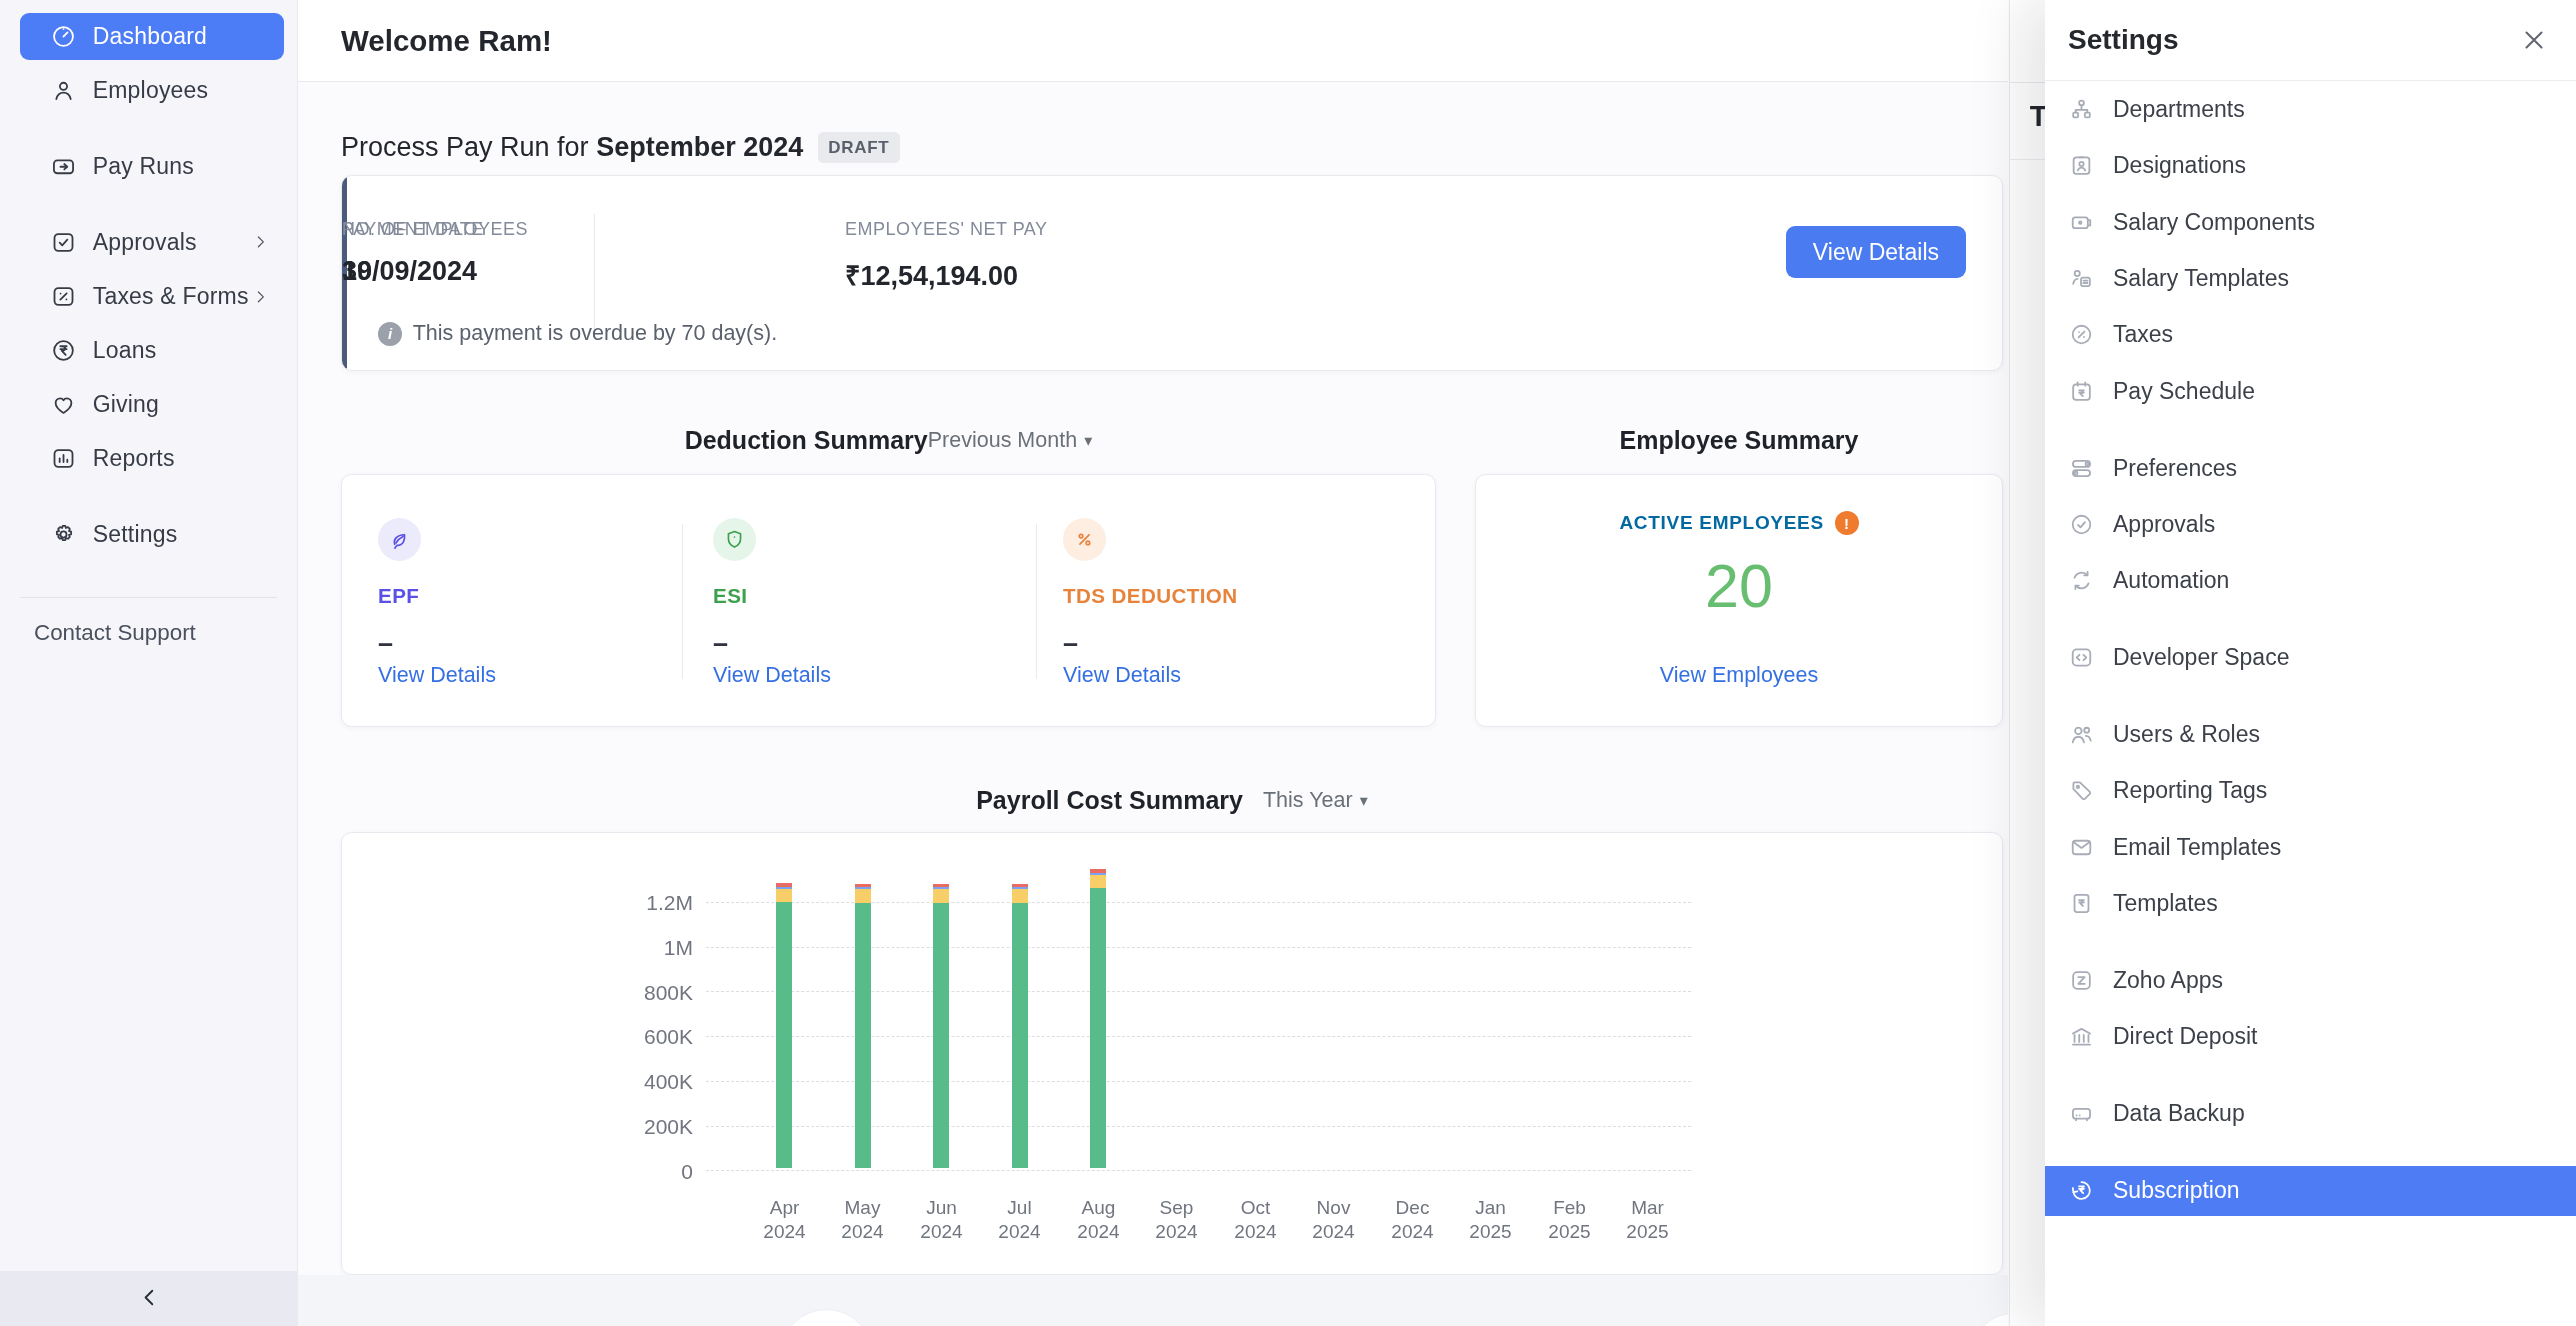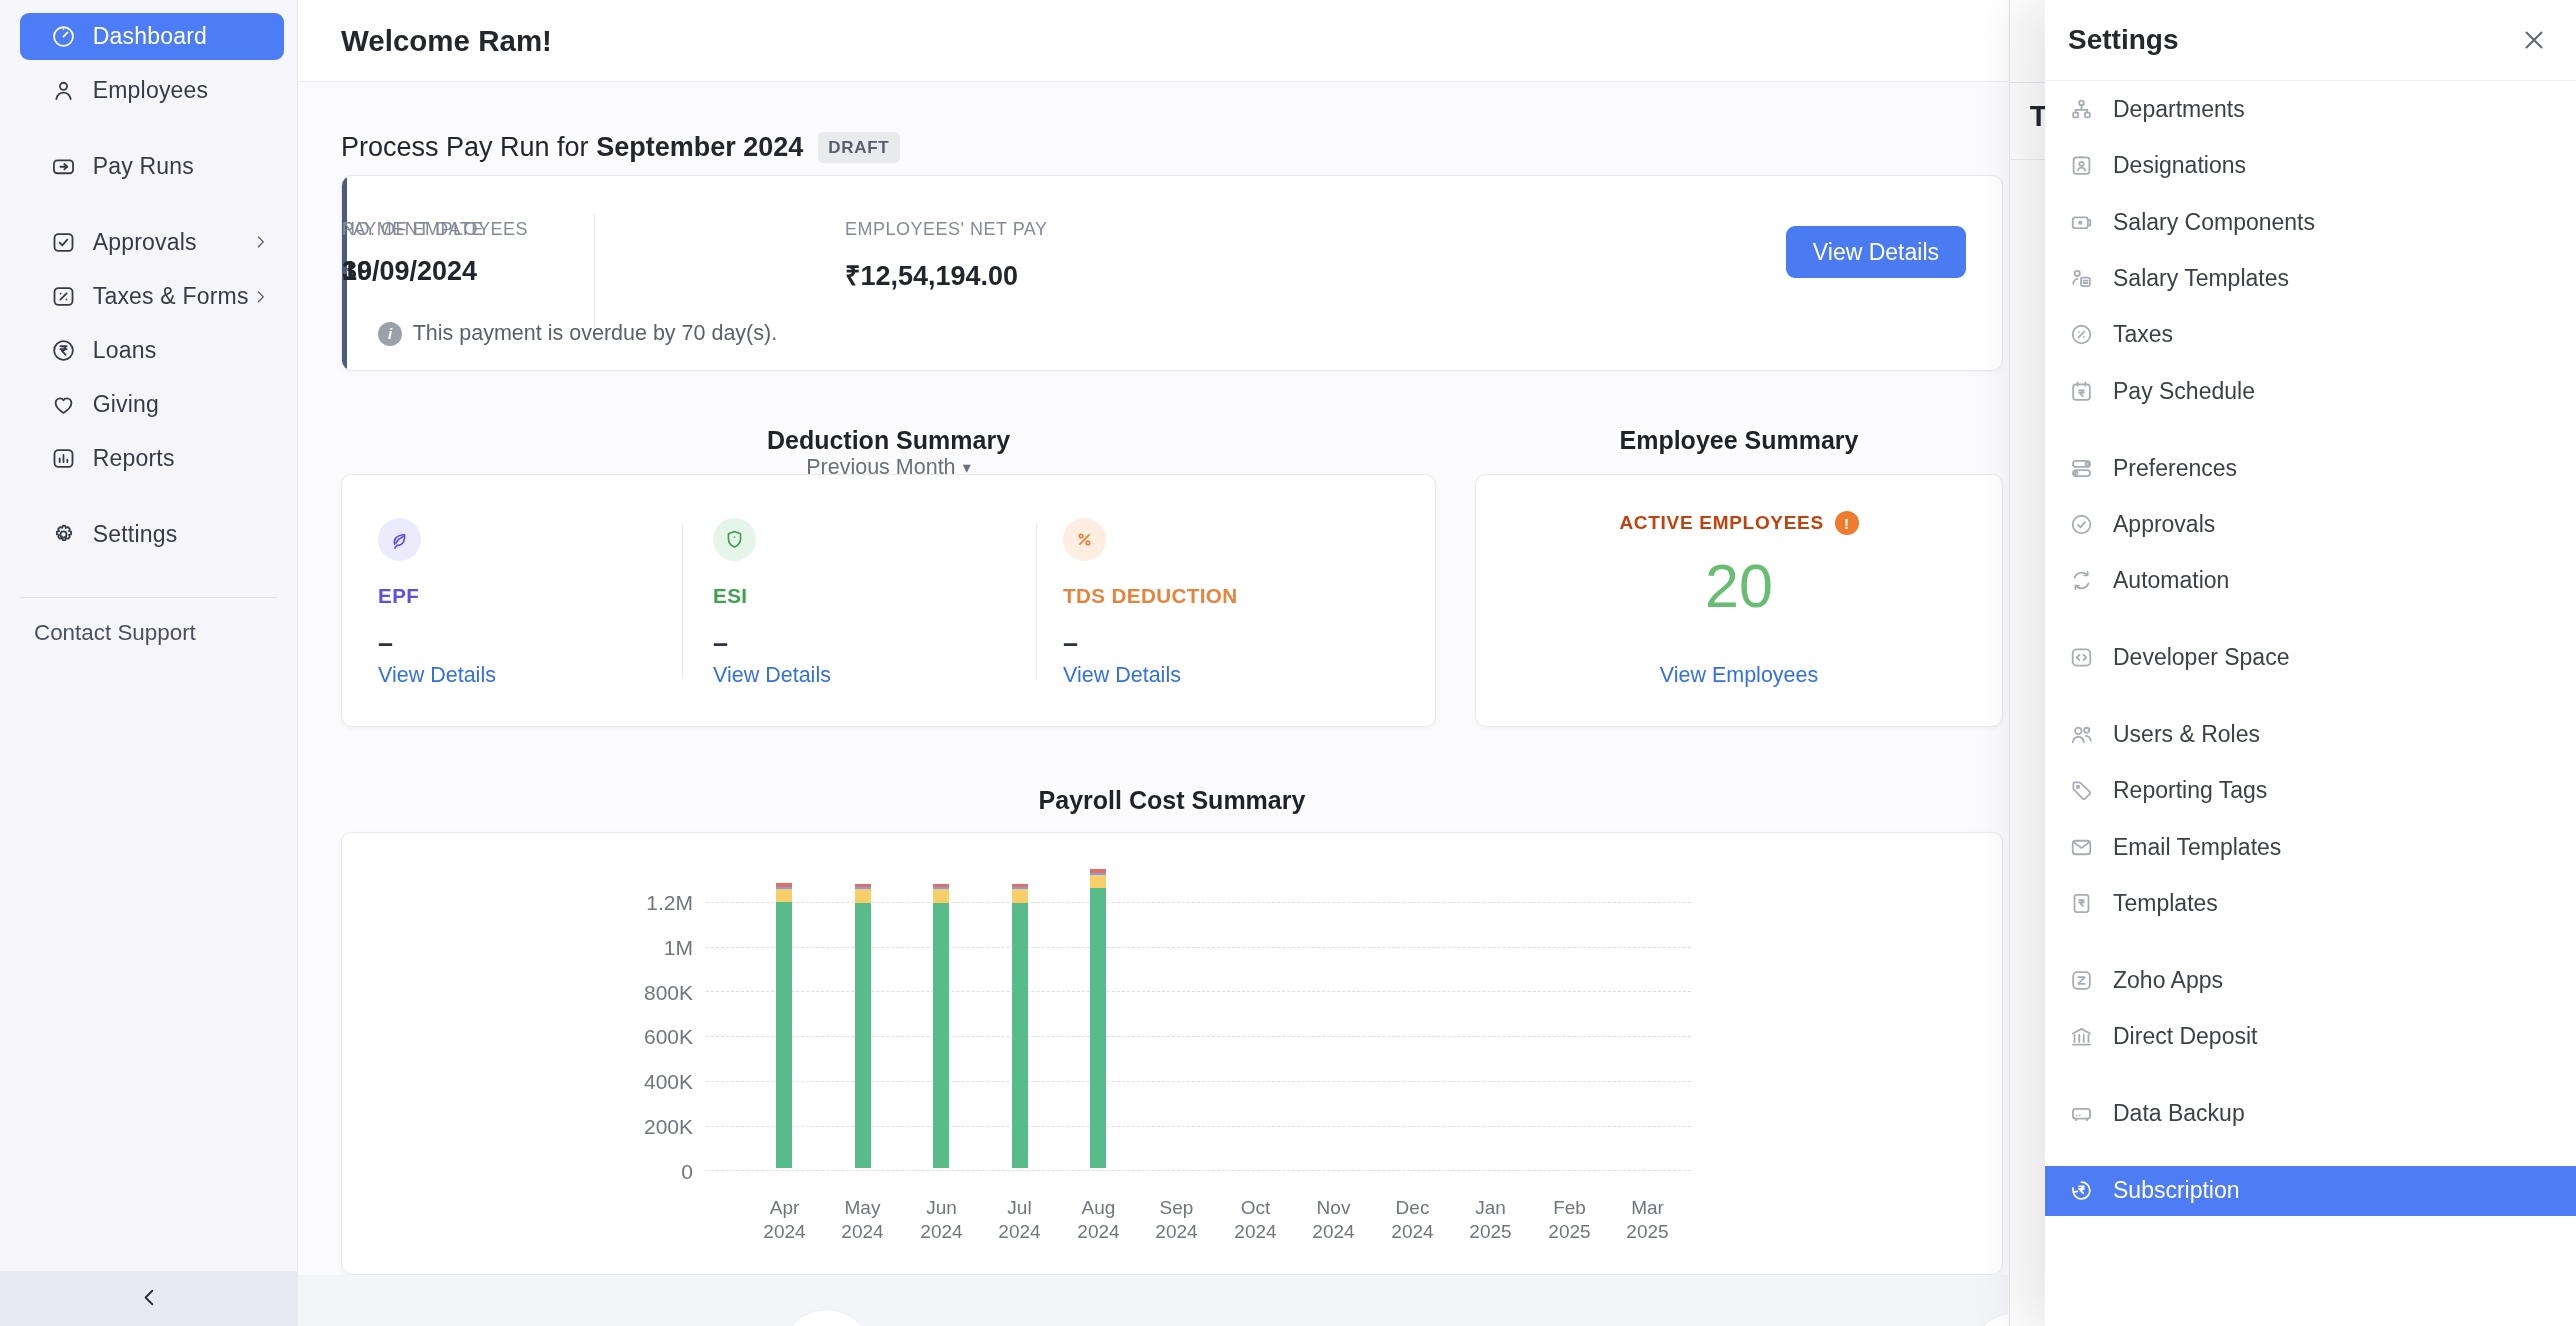--- a/index.html
+++ b/index.html
@@ -53,39 +53,39 @@
   .stat-value { font-size:27px; font-weight:700; color:#22262c; margin-top:16px; }
   .stat-sep { position:absolute; left:252px; top:38px; width:0.9px; height:116px; background:#e7e8ed; }
   .btn-primary { position:absolute; right:36px; top:50px; height:52px; padding:0 27px;
     background:#4b7bf0; color:#ffffff; font-size:23px; font-family:inherit;
     border:none; border-radius:9px; cursor:pointer; }
   .notice { position:absolute; left:36px; top:145px; display:flex; align-items:center; gap:10.7px; }
   .icon-info { width:24px; height:24px; border-radius:50%; background:#9aa1aa; color:#ffffff;
     font-size:15px; font-weight:700; font-style:italic; display:flex; align-items:center; justify-content:center; }
   .notice-text { font-size:21.5px; color:#5a606c; }
 
-  .section-row { position:absolute; display:flex; align-items:center; justify-content:flex-start;flex-direction:column; }
+  .section-row { position:absolute; display:flex; align-items:center; justify-content:center; }
   .section-title { font-size:25px; font-weight:700; color:#1f2329; }
   .filter { font-size:21.5px; color:#6a7078; cursor:pointer; display:flex; align-items:center; gap:7.2px; }
   .filter .caret { font-size:16px; color:#6a7078; }
 
   .deduction-card { left:43px; top:474px; width:1095px; height:253px; }
   .ded-col { position:absolute; top:0; width:295px; height:100%; }
   .ded-sep { position:absolute; top:49px; height:155px; width:0.9px; background:#e9eaee; }
   .ded-icon { width:43px; height:43px; border-radius:50%; background:var(--icon-bg,#eee);
     color:var(--accent,#555); display:flex; align-items:center; justify-content:center; margin-top:43px; }
   .ded-icon svg { width:25px; height:25px; }
   .ded-label { margin-top:23px; font-size:20.6px; font-weight:700; color:var(--accent,#555); letter-spacing:0.4px; }
   .ded-value { margin-top:19.7px; font-size:27px; font-weight:700; color:#2f333c; }
   .link { font-size:21.5px; color:#3470e4; cursor:pointer; }
   .ded-link { position:absolute; bottom:38px; }
 
   .employee-card { left:1177px; top:474px; width:528px; height:253px; text-align:center; }
   .emp-label-row { margin-top:36px; display:flex; align-items:center; justify-content:center; gap:10.7px; }
-  .emp-label { font-size:19px; color:#c2410c; letter-spacing:0.7px; font-weight:600; }
+  .emp-label { font-size:19px; color:#0369a1; letter-spacing:0.7px; font-weight:600; }
   .icon-alert { width:24px; height:24px; border-radius:50%; background:#ee7b2e; color:#fff;
     font-size:15px; font-weight:700; display:flex; align-items:center; justify-content:center; }
   .emp-count { margin-top:16px; font-size:61px; color:#68be70; }
   .emp-link { position:absolute; bottom:38px; left:0; right:0; }
 
   .payroll-card { left:43px; top:832px; width:1662px; height:443px; }
   .chart-area { position:absolute; inset:0; }
   .gridline { position:absolute; left:364px; width:985px; border-top:1.8px dashed #dcdde2; }
   .ylab { position:absolute; width:82px; text-align:right; font-size:21px; color:#70757f; }
   .bar { position:absolute; width:16px; display:flex; flex-direction:column-reverse; z-index:2; }

